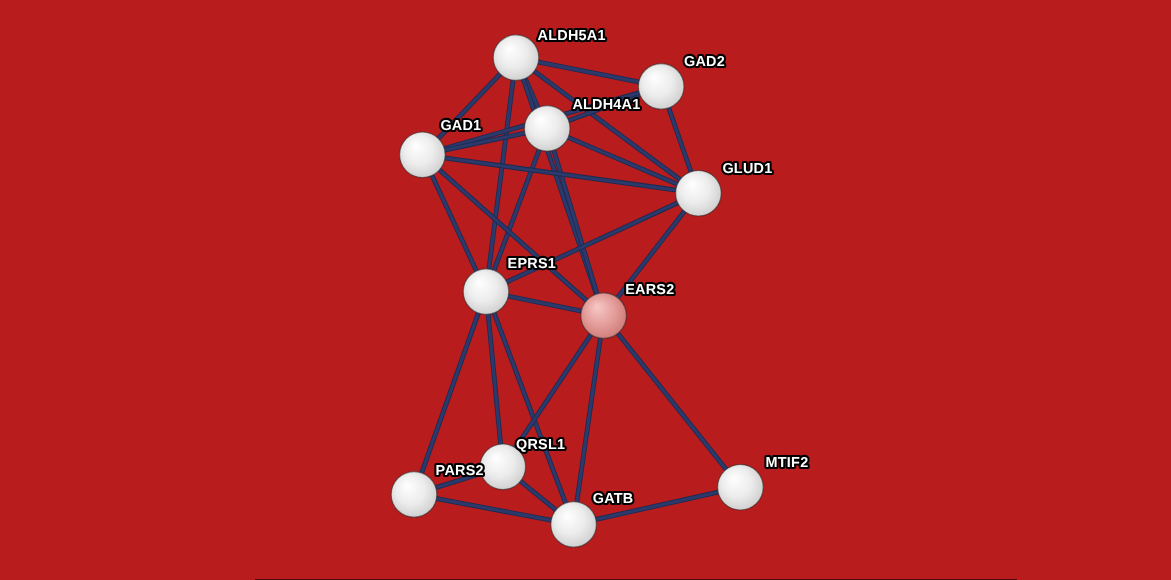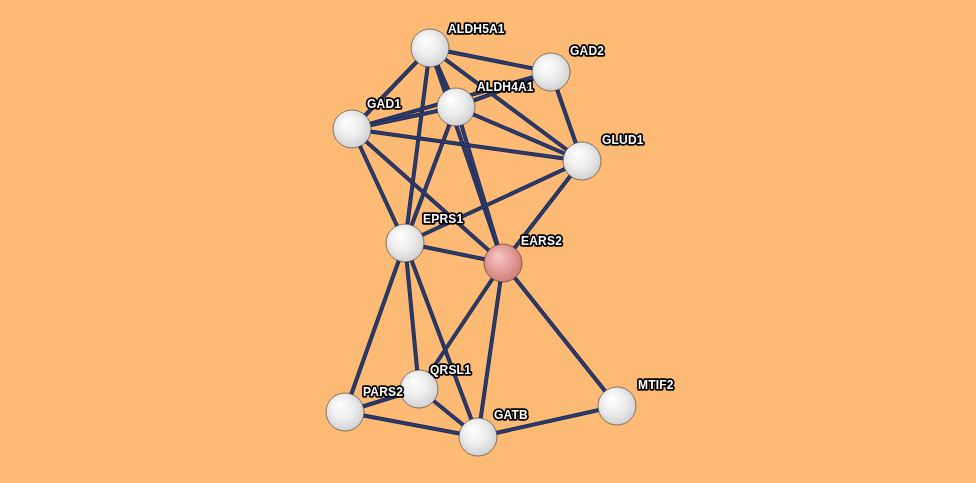--- a/index.html
+++ b/index.html
@@ -28,21 +28,21 @@
     font-size: 12px;
     font-weight: 700;
     paint-order: stroke;
     stroke-linejoin: round;
     letter-spacing: 0.2px;
   }
 </style>
 </head>
 <body>
 
-<div id="stage" style="background: #fdba74;">
+<div id="stage" style="background: #b91c1c;">
   <svg id="net-svg" width="976" height="483" viewBox="0 0 976 483">
     <defs id="net-defs">
         <radialGradient id="grad-partner" cx="0.5" cy="0.5" r="0.72" fx="0.35" fy="0.30">
           <stop offset="0%" stop-color="#ffffff"></stop>
           <stop offset="45%" stop-color="#ececec"></stop>
           <stop offset="78%" stop-color="#cfcfcf"></stop>
           <stop offset="100%" stop-color="#9b9b9b"></stop>
         </radialGradient>
         <radialGradient id="grad-query" cx="0.5" cy="0.5" r="0.72" fx="0.35" fy="0.30">
           <stop offset="0%" stop-color="#f6c9c6"></stop>

